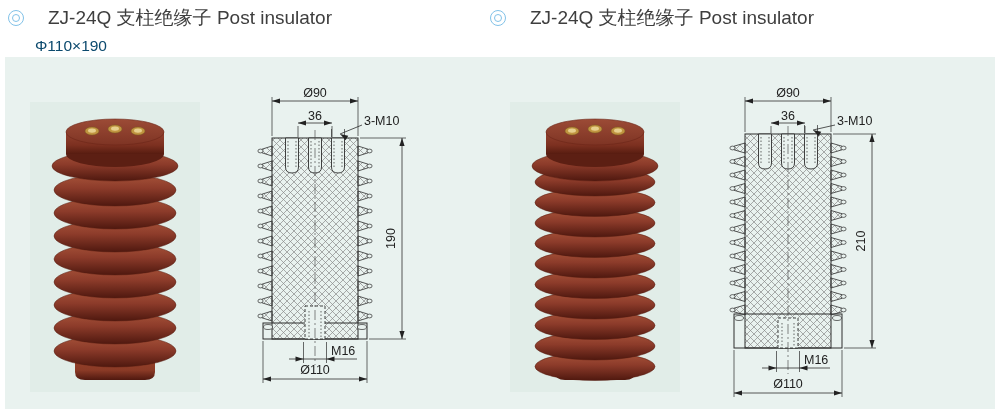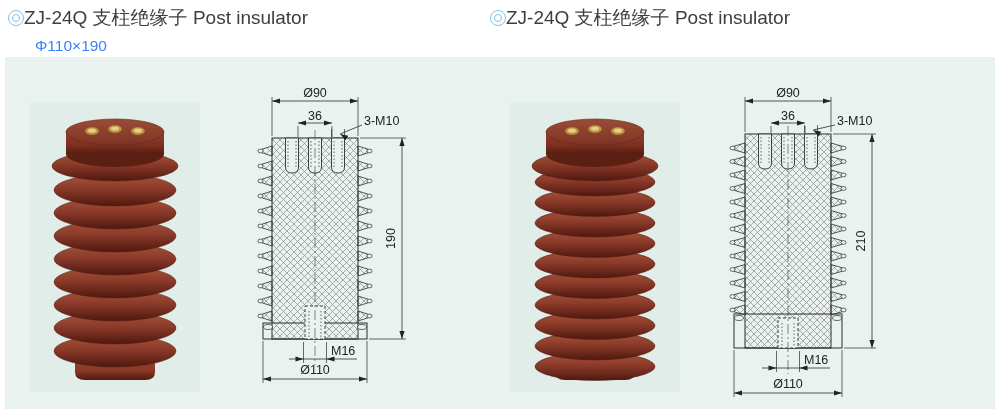--- a/index.html
+++ b/index.html
@@ -2,26 +2,26 @@
 <html><head>
 <meta charset="utf-8">
 <style>
   html,body{margin:0;padding:0}
   .page{position:relative;width:1000px;height:409px;background:#ffffff;
         font-family:"Liberation Sans","DejaVu Sans",sans-serif;overflow:hidden}
   .panel{position:absolute;left:5px;top:57px;width:990px;height:352px;background:#e9f2ef}
   .product{position:absolute;top:6px;width:485px;height:400px}
   #product-0{left:8px}
   #product-1{left:490px}
-  .hdr{display:flex;align-items:center;gap:0;height:24px}
+  .hdr{display:flex;align-items:center;gap:24px;height:24px}
   .bullet{flex:0 0 auto;width:14px;height:14px;border:1.6px solid #82c2e8;border-radius:50%;
           display:flex;align-items:center;justify-content:center}
   .bullet::after{content:"";width:6px;height:6px;border:1.4px solid #82c2e8;border-radius:50%}
   .title{font-size:19px;color:#3e3e3e;white-space:nowrap}
-  .size{margin:7px 0 0 27px;font-size:15.5px;color:#3b82f6}
+  .size{margin:7px 0 0 27px;font-size:15.5px;color:#0c4a6e}
   svg.photo,svg.drawing{position:absolute;display:block}
 </style>
 </head>
 <body>
 
 <div class="page">
   <div class="panel"></div>
 
   <section class="product" id="product-0">
     <div class="hdr">

